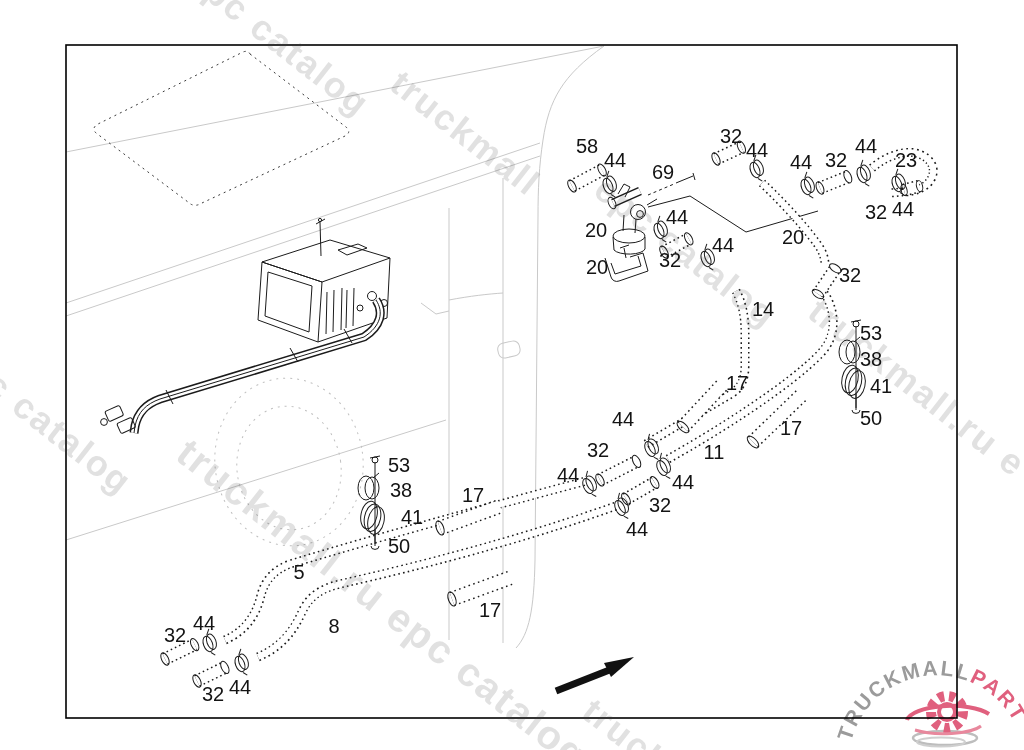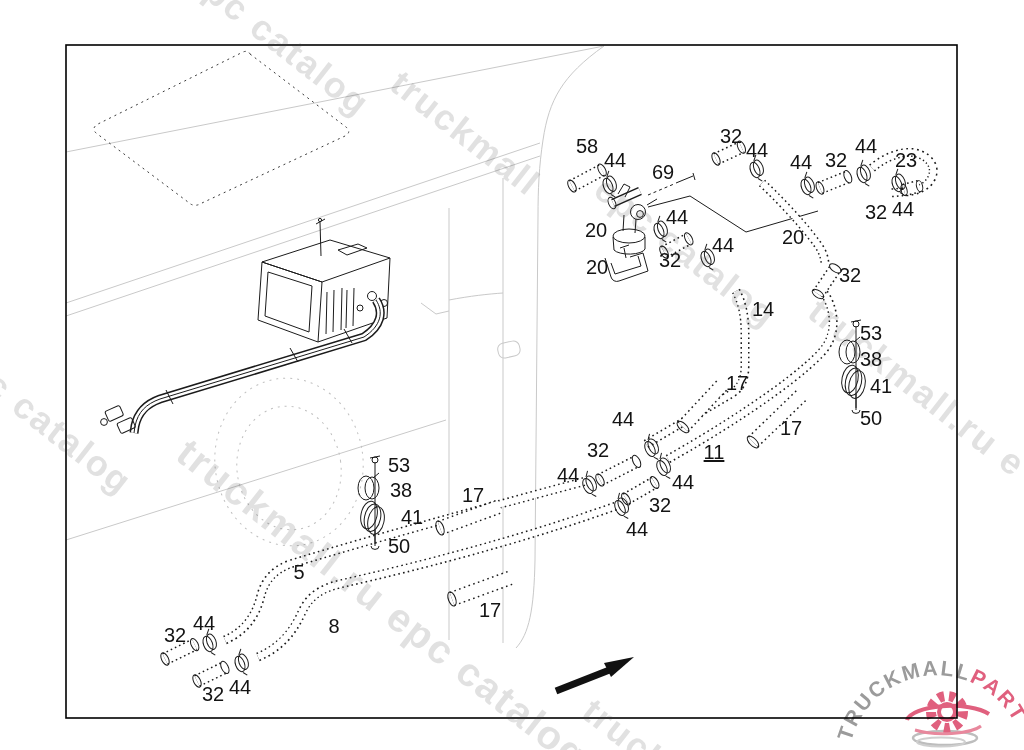--- a/index.html
+++ b/index.html
@@ -312,21 +312,21 @@
       <div class="callout" style="left: 670px; top: 260px;">32</div>
       <div class="callout" style="left: 723px; top: 245px;">44</div>
       <div class="callout" style="left: 850px; top: 275px;">32</div>
       <div class="callout" style="left: 763px; top: 309px;">14</div>
       <div class="callout" style="left: 871px; top: 333px;">53</div>
       <div class="callout" style="left: 871px; top: 359px;">38</div>
       <div class="callout" style="left: 881px; top: 386px;">41</div>
       <div class="callout" style="left: 871px; top: 418px;">50</div>
       <div class="callout" style="left: 737px; top: 383px;">17</div>
       <div class="callout" style="left: 791px; top: 428px;">17</div>
-      <div class="callout" style="left: 714px; top: 452px; text-decoration: underline;">11</div>
+      <div class="callout" style="left: 714px; top: 452px;">11</div>
       <div class="callout" style="left: 623px; top: 419px;">44</div>
       <div class="callout" style="left: 598px; top: 450px;">32</div>
       <div class="callout" style="left: 568px; top: 475px;">44</div>
       <div class="callout" style="left: 683px; top: 482px;">44</div>
       <div class="callout" style="left: 660px; top: 505px;">32</div>
       <div class="callout" style="left: 637px; top: 529px;">44</div>
       <div class="callout" style="left: 399px; top: 465px;">53</div>
       <div class="callout" style="left: 401px; top: 490px;">38</div>
       <div class="callout" style="left: 412px; top: 517px;">41</div>
       <div class="callout" style="left: 399px; top: 546px;">50</div>

